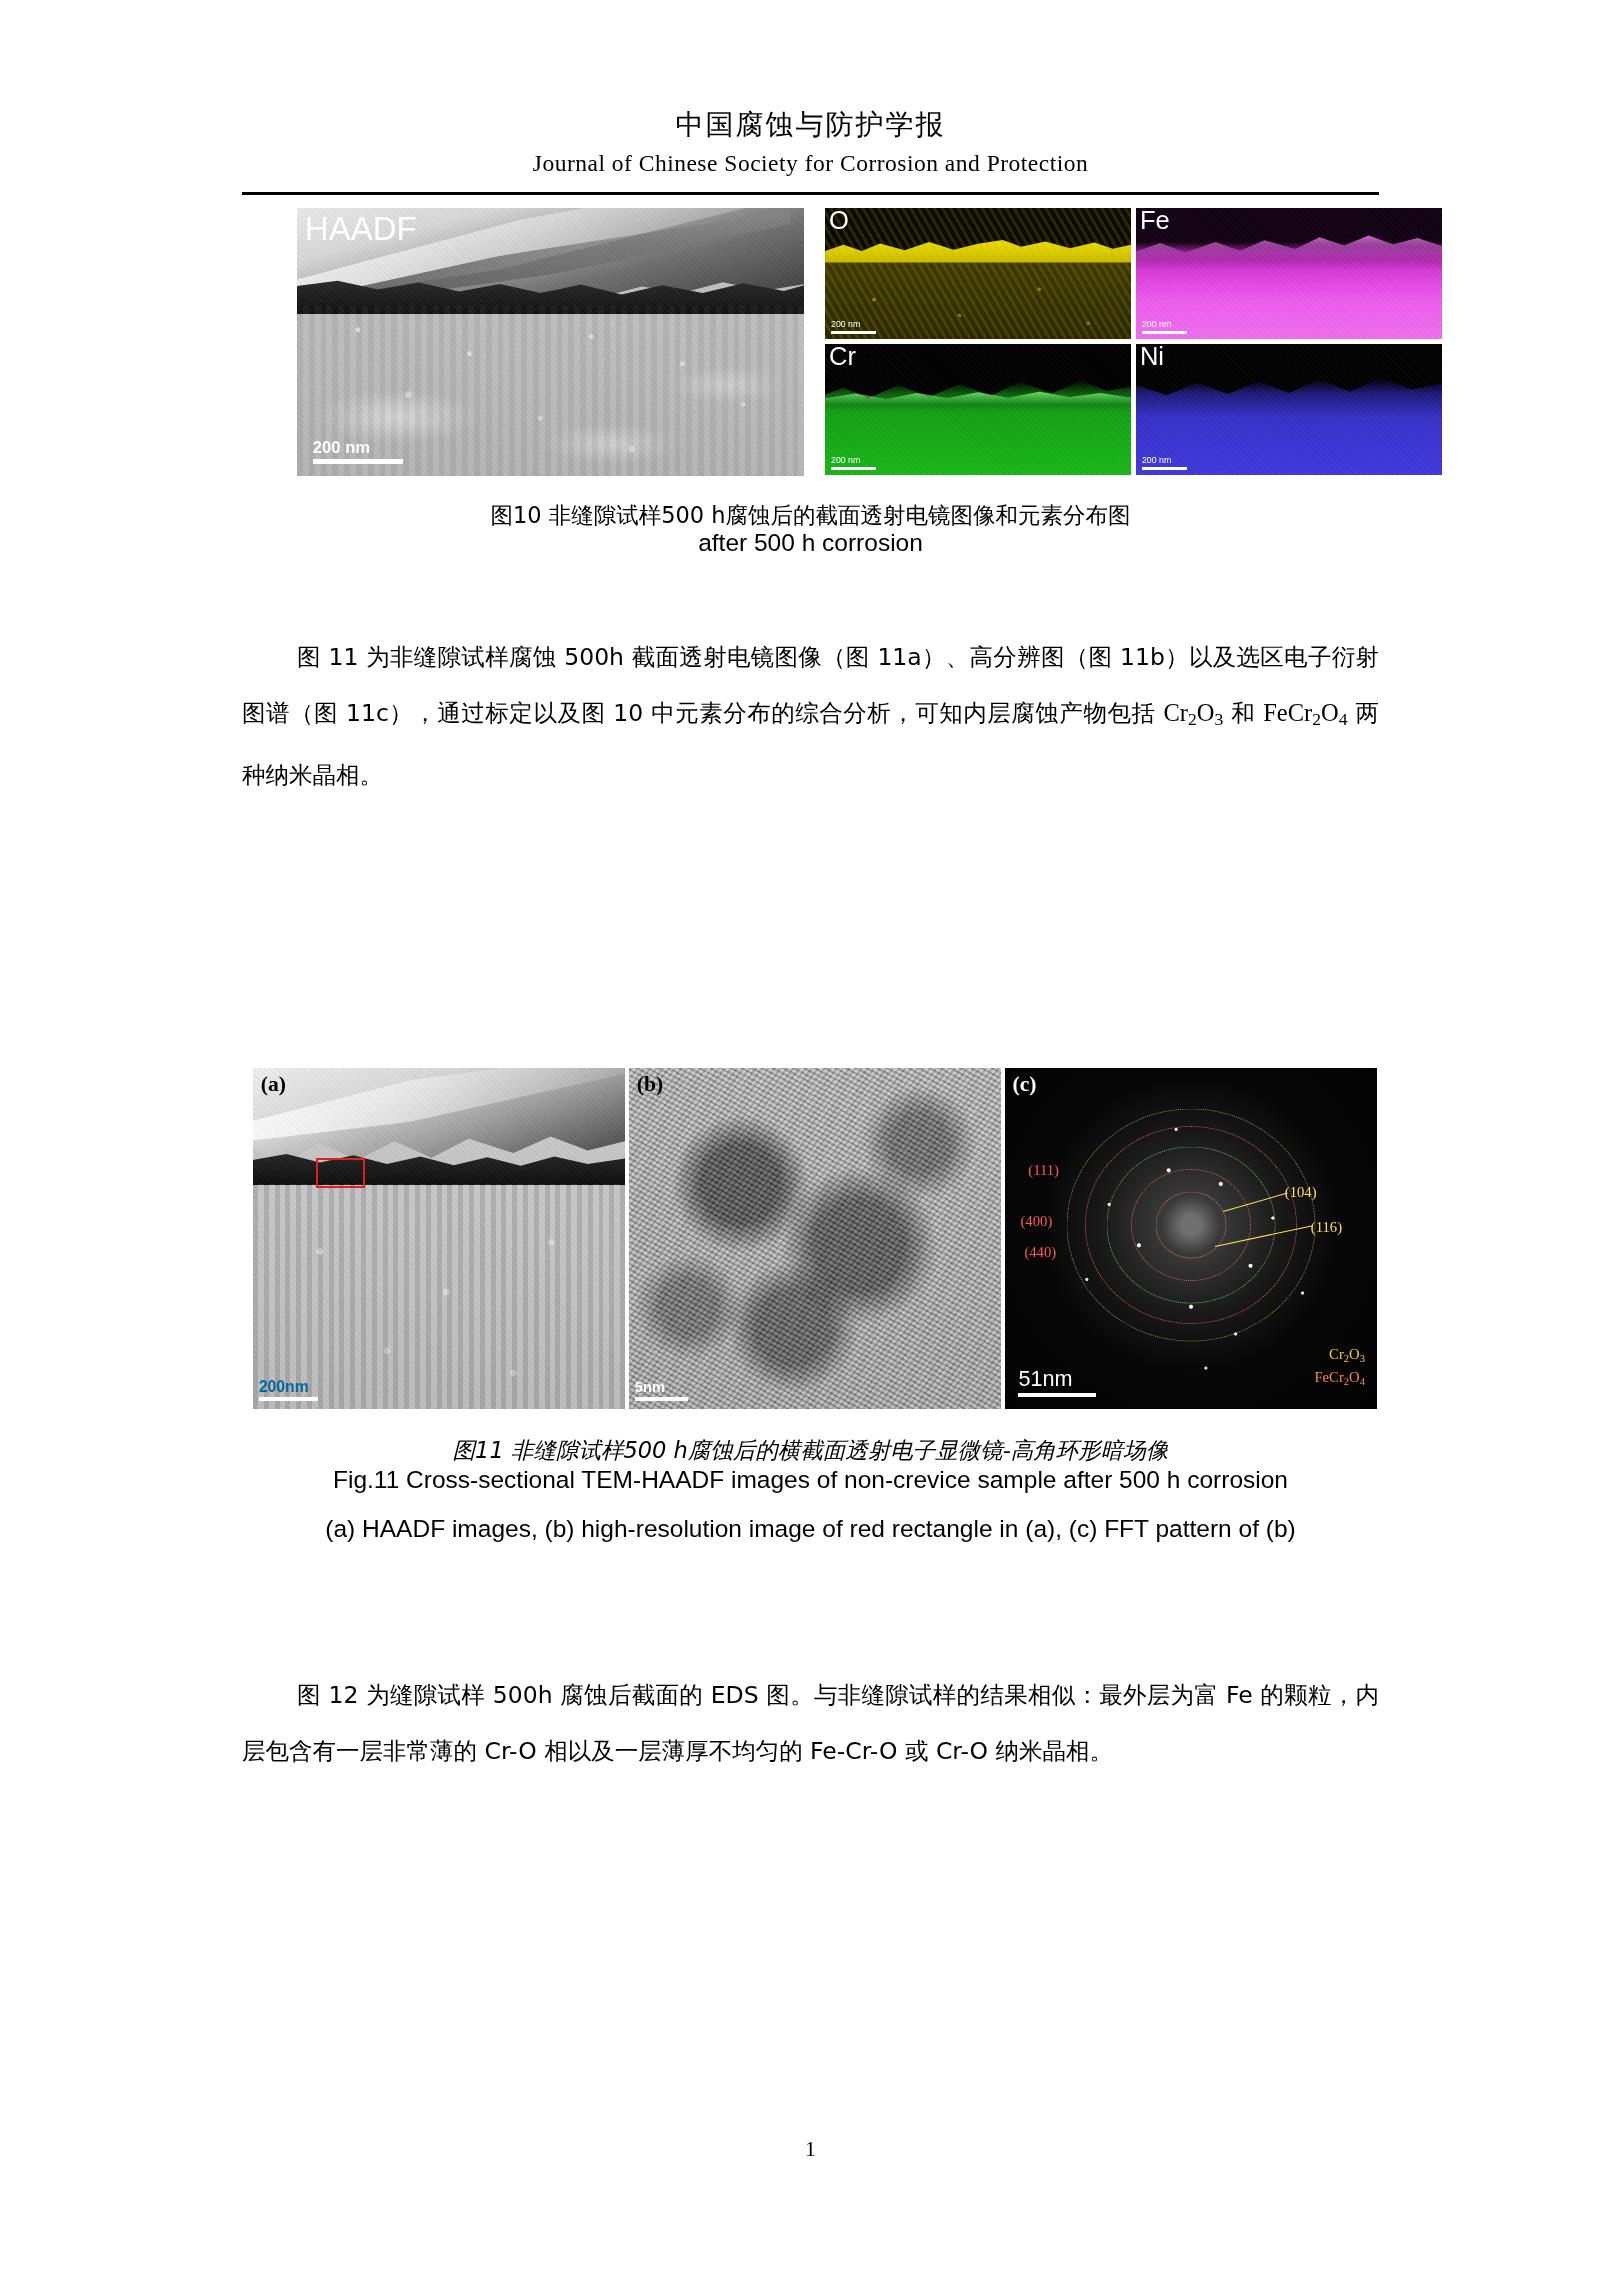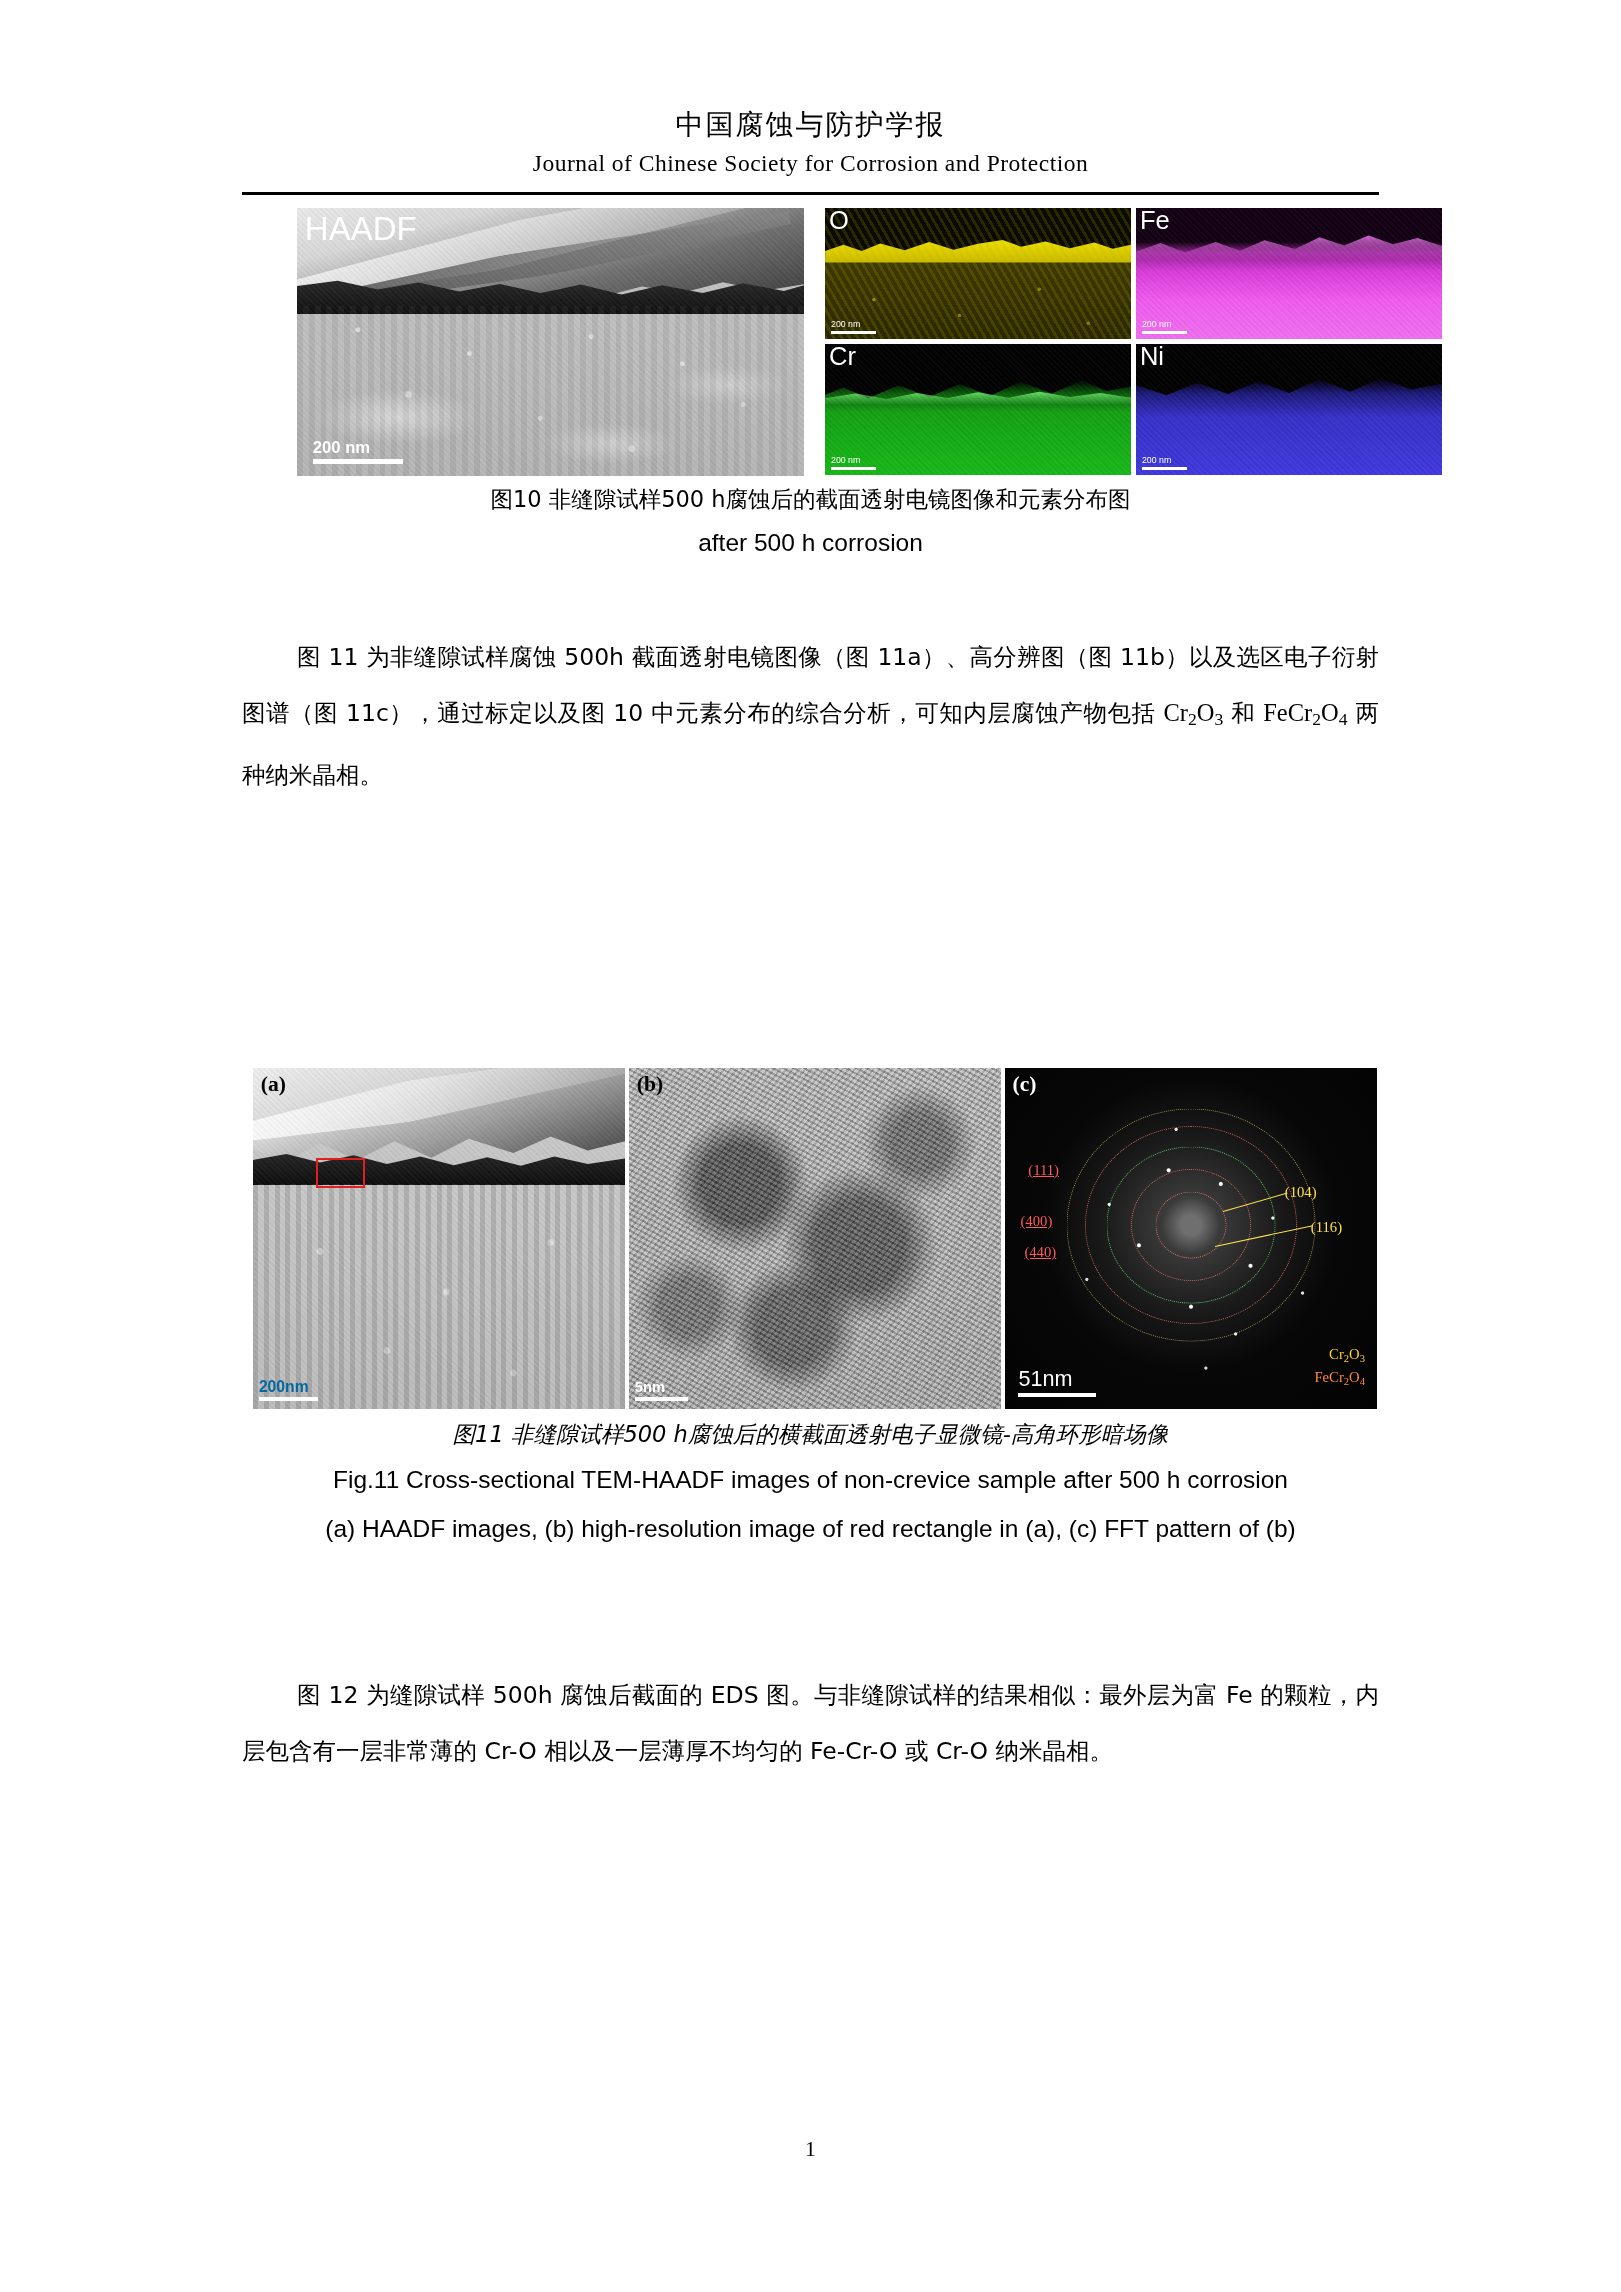--- a/index.html
+++ b/index.html
@@ -256,20 +256,21 @@
     opacity: .6;
     pointer-events: none;
   }
 
   
   .cap-cn {
     font-family: "DejaVu Sans", sans-serif;
     font-size: 22.5px;
     text-align: center;
     line-height: 39px;
+    margin-top: 16px;
   }
   .cap-en {
     font-family: "Liberation Sans", sans-serif;
     font-size: 24.5px;
     text-align: center;
     line-height: 49px;
   }
   #fig10-caption-cn { position: absolute; left: 242px; top: 480px; width: 1137px; }
   #fig10-caption-en { position: absolute; left: 242px; top: 518px; width: 1137px; }
 
@@ -425,21 +426,21 @@
       radial-gradient(circle at 22% 62%, #e0e0e0 0 1.2px, transparent 2px),
       radial-gradient(circle at 80% 66%, #e0e0e0 0 1.2px, transparent 2px),
       radial-gradient(circle at 54% 88%, #d8d8d8 0 1.2px, transparent 2px);
   }
   .fft-label {
     position: absolute;
     font-family: "Liberation Serif", serif;
     font-size: 14.7px;
     z-index: 9;
   }
-  .lbl-red { color: #ff5a5a; text-decoration: underline; }
+  .lbl-red { color: #ff5a5a; }
   .lbl-yellow { color: #ffe14d; }
   .fft-legend {
     position: absolute;
     right: 11.8px; bottom: 17.6px;
     text-align: right;
     font-family: "Liberation Serif", serif;
     font-size: 14.7px;
     line-height: 18.6px;
     color: #ffd21f;
     z-index: 9;

